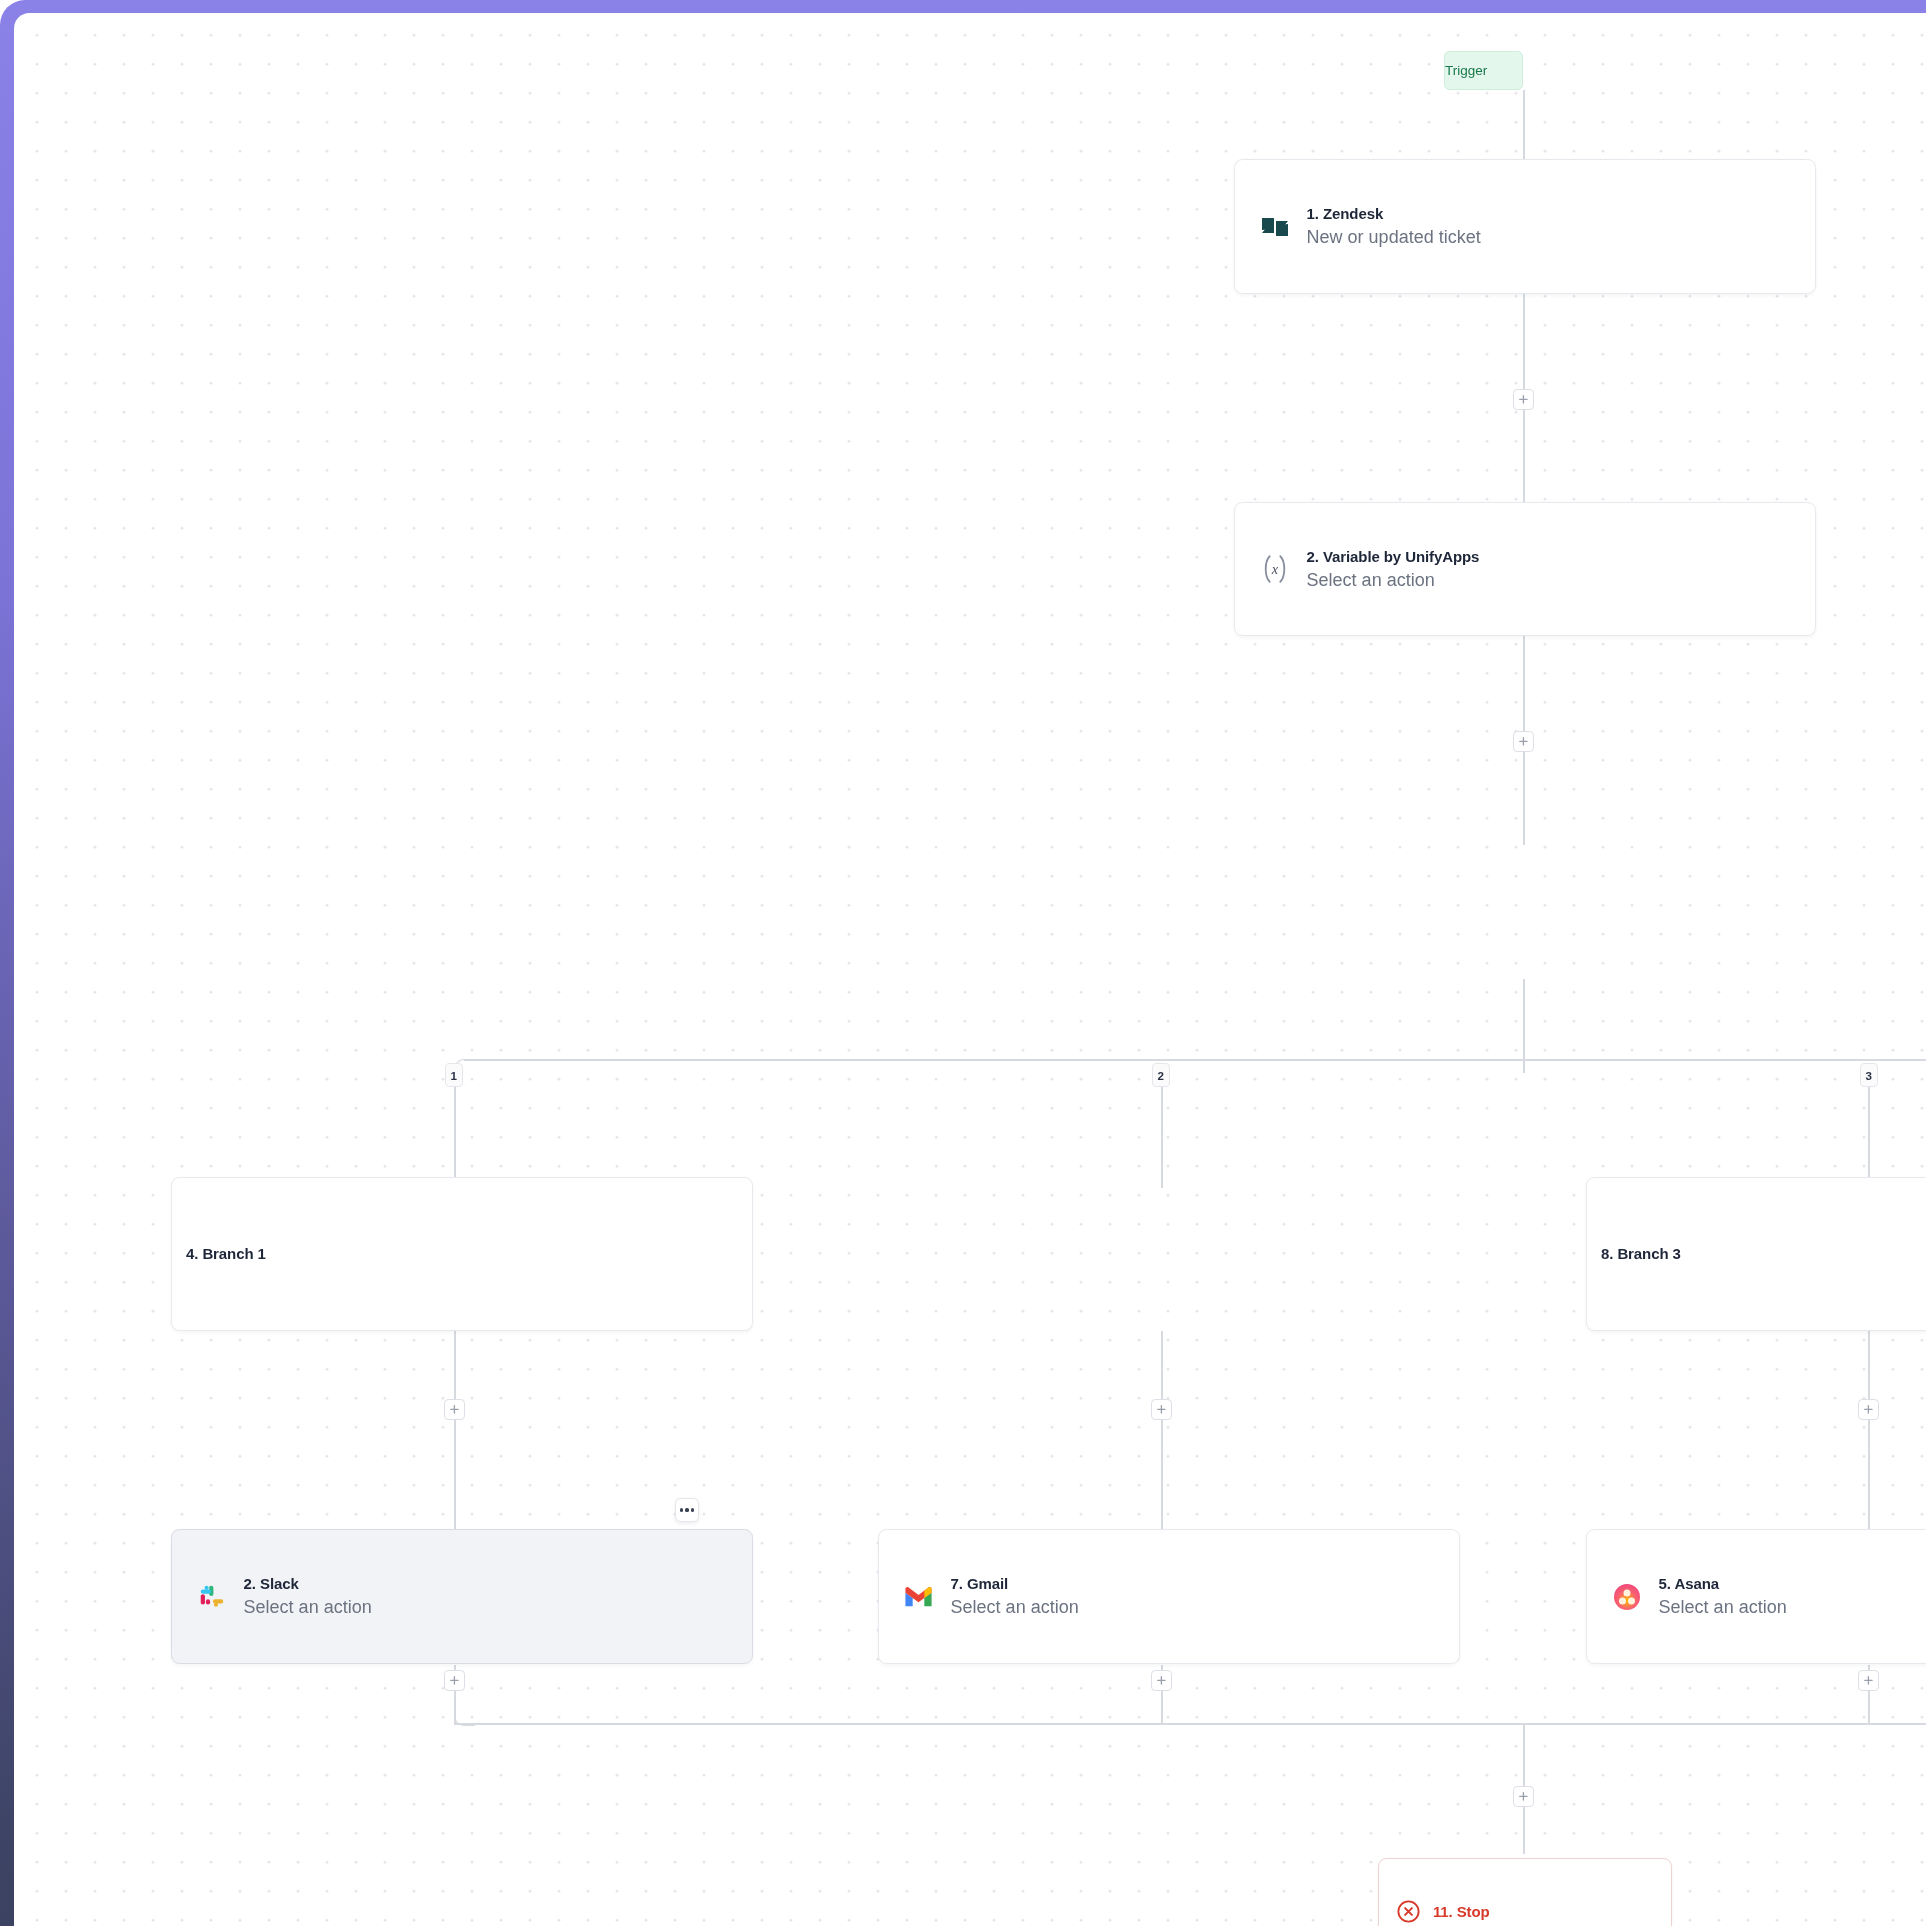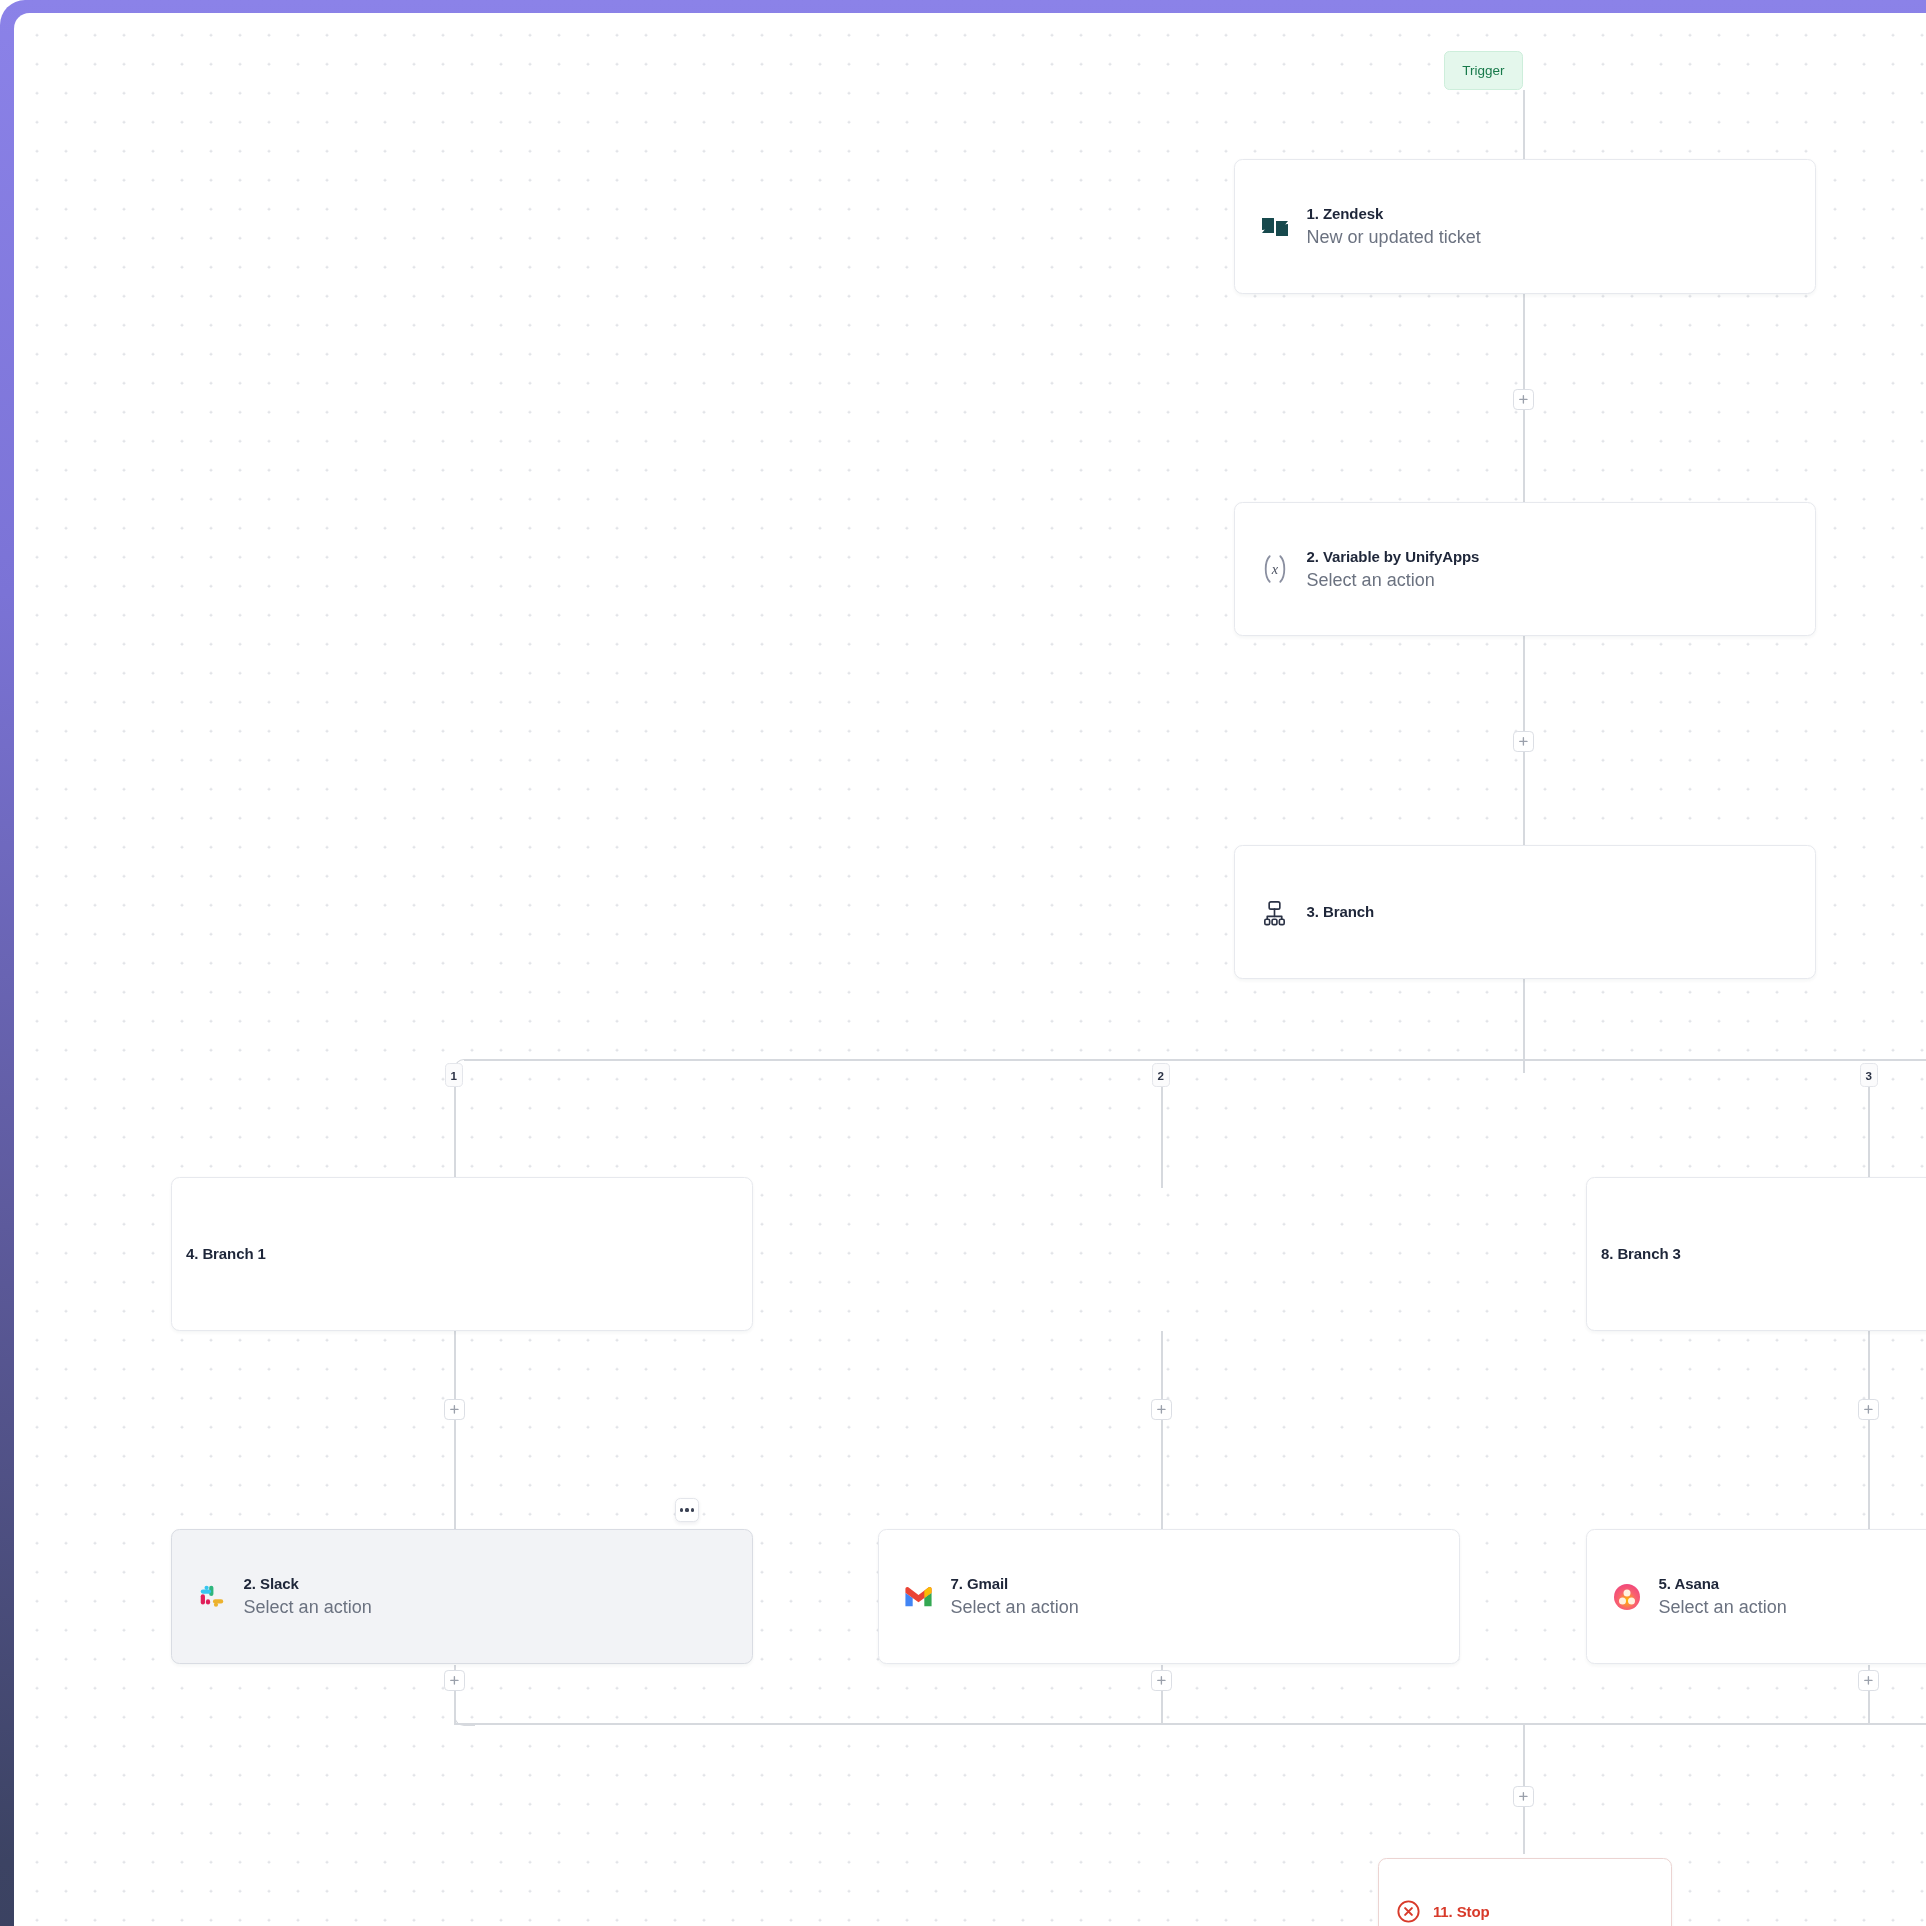--- a/index.html
+++ b/index.html
@@ -95,21 +95,20 @@
 
   
   .pill {
     position: absolute;
     box-sizing: border-box;
     background: #e4f7ec;
     border: 1.2px solid #cdeedb;
     border-radius: 5.4px;
     display: flex;
     align-items: center;
-    justify-content: center;
     color: #17794a;
     z-index: 6;
   }
   #trigger-pill {
     width: 79px;
     height: 39px;
     font-size: 13.5px;
     font-weight: 500;
   }
 
@@ -263,35 +262,20 @@
         <span class="node-sub">Select an action</span>
       </span>
     </div>
 
     <div class="plus-btn" style="left:1499px; top:718px;">
       <svg width="10.8" height="10.8" viewBox="0 0 24 24">
           <path d="M12 4 L12 20 M4 12 L20 12" stroke="#9aa0ab" stroke-width="3" stroke-linecap="round"></path>
         </svg>
     </div>
 
-    <div class="node" style="left:1220px; top:832px; width:582px; height:134px;">
-      <span class="node-icon">
-        <svg width="31" height="31" viewBox="0 0 64 64">
-          <rect x="21" y="10" width="22" height="15" rx="3.5" fill="none" stroke="#2b3245" stroke-width="3.4"></rect>
-          <path d="M32 25 L32 40" stroke="#2b3245" stroke-width="3.4" stroke-linecap="round"></path>
-          <path d="M17 46 L17 40 L47 40 L47 46" fill="none" stroke="#2b3245" stroke-width="3.4" stroke-linecap="round" stroke-linejoin="round"></path>
-          <rect x="12" y="46" width="10" height="11" rx="3" fill="none" stroke="#2b3245" stroke-width="3.4"></rect>
-          <rect x="27" y="46" width="10" height="11" rx="3" fill="none" stroke="#2b3245" stroke-width="3.4"></rect>
-          <rect x="42" y="46" width="10" height="11" rx="3" fill="none" stroke="#2b3245" stroke-width="3.4"></rect>
-        </svg>
-      </span>
-      <span class="node-text">
-        <span class="node-title">3. Branch</span>
-      </span>
-    </div>
 
     <div class="branch-badge" style="left:431px; top:1050px;">
       <span>1</span>
     </div>
     <div class="branch-badge" style="left:1138px; top:1050px;">
       <span>2</span>
     </div>
     <div class="branch-badge" style="left:1846px; top:1050px;">
       <span>3</span>
     </div>

